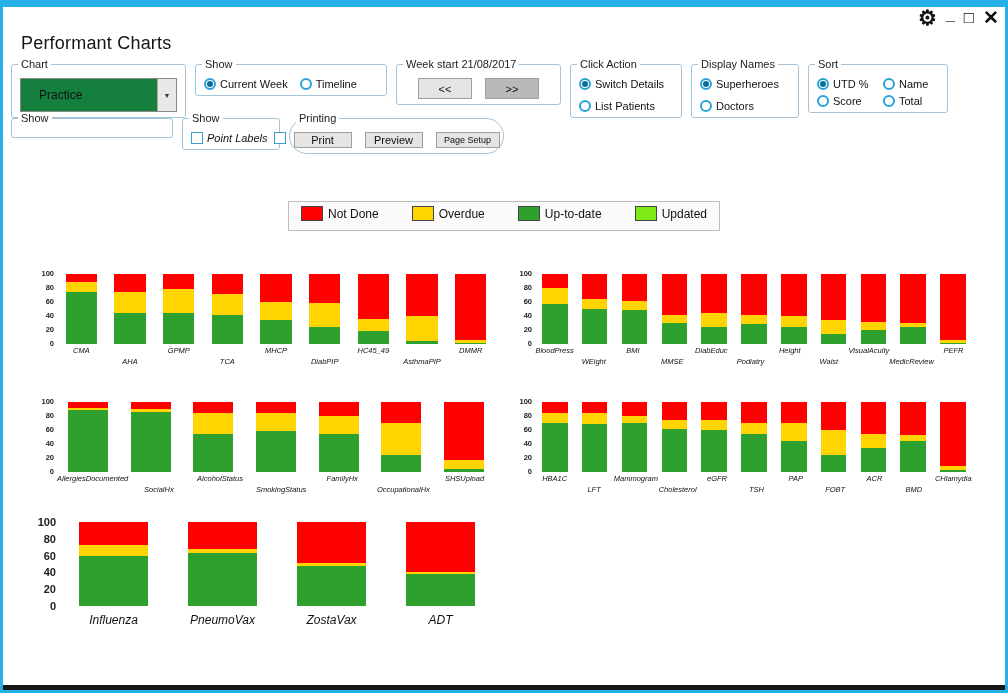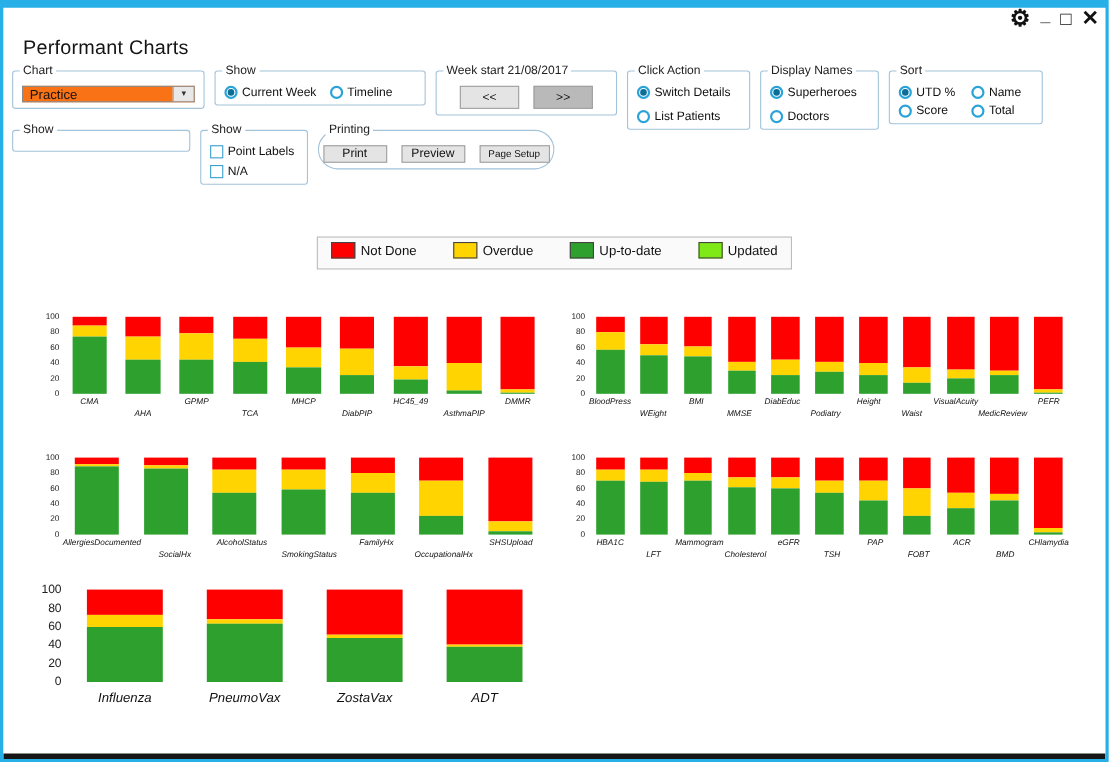--- a/index.html
+++ b/index.html
@@ -30,33 +30,33 @@
   .g-chart { width:175px; }
   .g-showweek { width:192px; }
   .g-week { width:165px; }
   .g-click { width:112px; }
   .g-sort { width:140px; }
   .g-display { width:108px; }
   .g-showcats { width:162px; }
   .g-showlabels { width:98px; }
   .g-printing { width:215px;border-radius:23px; }
 
-  .combo { width:100%; height:15px; border:1px solid #8a8a8a; background:#f97316; display:flex; align-items:center; justify-content:space-between; box-sizing:border-box; font-size:12px; }
+  .combo { width:100%; height:34px; border:1px solid #8a8a8a; background:#15803d; display:flex; align-items:center; justify-content:space-between; box-sizing:border-box; font-size:12px;padding-left:12px; }
   .combo-val { padding-left:6px; color:#111; }
   .combo-btn { width:18px; align-self:stretch; background:#e8e8e8; border-left:1px solid #a8a8a8; display:flex; align-items:center; justify-content:center; font-size:7px; color:#333; }
 
   .radio-row { display:flex; gap:12px; align-items:center; }
   .radio-col { display:flex; flex-direction:column; gap:10px; }
   .radio-grid { display:grid; grid-template-columns:64px 1fr; gap:5px 2px; }
   .radio { display:flex; align-items:center; gap:4px; font-size:11px; color:#111; white-space:nowrap; }
   .rdot { width:12px; height:12px; border-radius:50%; border:2px solid #29a3d8; background:#fff; position:relative; flex:none; box-sizing:border-box; }
   .radio.on .rdot::after { content:''; position:absolute; inset:1px; border-radius:50%; background:#0b6e99; }
 
   .check-grid3 { display:grid; grid-template-columns:50px 46px 1fr; gap:6px 4px; }
-  .check-col { display:flex; flex-direction:column; gap:6px; }
+  .check-col { display:flex; gap:6px;font-style:italic; }
   .check { display:flex; align-items:center; gap:4px; font-size:11px; color:#111; white-space:nowrap; }
   .cbox { width:12px; height:12px; border:1px solid #3a9fd0; background:#fff; position:relative; flex:none; box-sizing:border-box; }
   .check.on .cbox::after { content:''; position:absolute; inset:2px; background:#2d9fd9; }
 
   .btnrow { display:flex; gap:13px; justify-content:center; align-items:center; }
   .btn { background:#e4e4e4; border:1px solid #9f9f9f; font-size:11px; font-family:"Liberation Sans",sans-serif; color:#111; height:21px; min-width:54px; }
   .btn-next { background:#b9b9b9; }
   .pbtn { height:16px; min-width:58px; }
   .b-page-setup { font-size:9px; min-width:64px; }
 
@@ -64,21 +64,21 @@
   .chart-panel { position:relative; height:492px; }
   .sort-header { position:absolute; top:13px; left:28px; right:30px; height:15px; background:#ececec; border:1px solid #c6c6c6; font-size:11px; color:#111; display:flex; align-items:center; justify-content:center; }
 
   .key-box { position:absolute; top:47px; left:50%; transform:translateX(-50%); width:432px; border:1px solid #bcbcbc; background:#fafafa; padding:4px 12px 9px 12px; box-sizing:border-box; }
   .key-title { text-align:center; font-size:11px; font-weight:700; color:#111; margin-bottom:5px; }
   .key-items { display:flex; justify-content:space-between; align-items:center; }
   .key-item { display:flex; align-items:center; gap:5px; font-size:12px; color:#111; }
   .swatch { width:22px; height:15px; border:1px solid #444; box-sizing:border-box; }
 
   .chart { position:absolute; display:flex; align-items:flex-start; }
-  .yaxis { display:flex; flex-direction:column; justify-content:space-between; align-items:flex-end; padding-right:3px; color:#222; box-sizing:border-box; flex:none; }
+  .yaxis { display:flex; flex-direction:column; justify-content:space-between; align-items:flex-end; padding-right:3px; color:#222; box-sizing:border-box; flex:none;font-weight:bold; }
   .chart-sm .yaxis { width:20px; font-size:7.5px; height:78px; margin-top:-4px; line-height:8px; }
   .chart-lg .yaxis { width:28px; font-size:11px; height:96px; margin-top:-6px; line-height:12px; }
   .plotcol { flex:1;font-style:italic; }
   .plot { display:flex; align-items:flex-end; }
   .chart-sm .plot { height:70px; }
   .chart-lg .plot { height:84px; }
   .slot { flex:1; height:100%; display:flex; align-items:flex-end; justify-content:center; }
   .bar { width:64%; height:100%; display:flex; flex-direction:column; justify-content:flex-end; }
   .seg { width:100%; }
   .xlabels { display:flex; }

